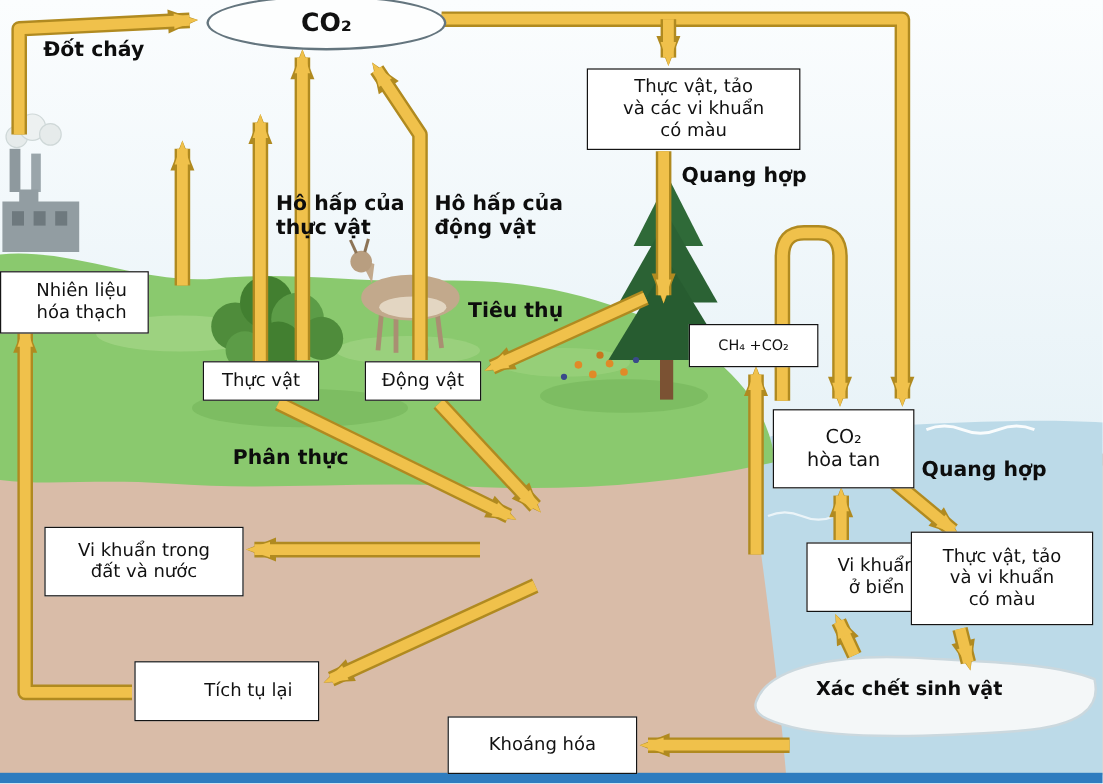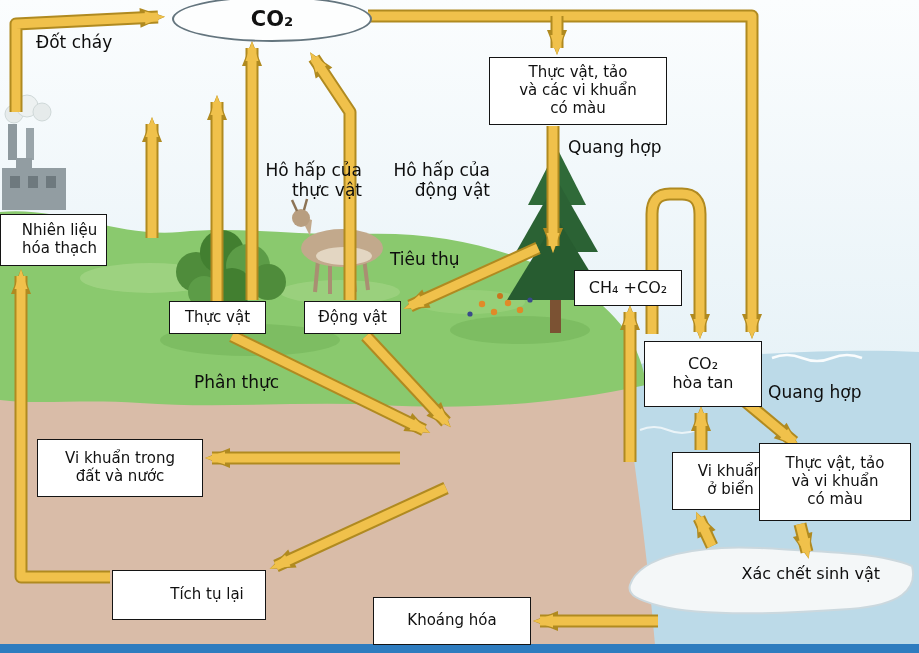--- a/index.html
+++ b/index.html
@@ -11,22 +11,22 @@
   #scene{position:absolute;left:0;top:0;width:919px;height:653px;}
   .ar-o{fill:none;stroke:#B08A20;stroke-width:13;stroke-linejoin:round;stroke-linecap:butt;marker-end:url(#mo);}
   .ar-i{fill:none;stroke:#F0C14B;stroke-width:9;stroke-linejoin:round;stroke-linecap:butt;marker-end:url(#mi);}
   .box{
     position:absolute;background:#fff;border:1.7px solid #141414;
     display:flex;align-items:center;justify-content:center;text-align:center;
     font-weight:400;font-size:15px;line-height:1.18;white-space:pre-line;
     padding:2px 4px;box-sizing:border-box;
   }
   .lbl{
-    position:absolute;font-weight:400;font-size:17px;color:#0d0d0d;
-    text-align:right;white-space:pre-line;line-height:1.15;
+    position:absolute;font-weight:700;font-size:17px;color:#0d0d0d;
+    text-align:left;white-space:pre-line;line-height:1.15;
   }
   .co2{
     position:absolute;left:172px;top:-4px;width:196px;height:42px;
     background:#fdfefe;border:2px solid #64757e;border-radius:50%;
     display:flex;align-items:center;justify-content:center;
     font-size:21px;font-weight:700;
   }
 </style>
 </head>
 <body>
@@ -227,33 +227,33 @@
   <div class="lbl" style="left:568px;top:138px;">Quang hợp</div>
   <div class="lbl" style="left:230px;top:161px;width:132px;">Hô hấp của
 thực vật</div>
   <div class="lbl" style="left:362px;top:161px;width:128px;">Hô hấp của
 động vật</div>
   <div class="lbl" style="left:390px;top:250px;">Tiêu thụ</div>
   <div class="lbl" style="left:194px;top:373px;">Phân thực</div>
   <div class="lbl" style="left:768px;top:383px;">Quang hợp</div>
   <div class="lbl" style="left:680px;top:565px;width:200px;font-size:16px;">Xác chết sinh vật</div>
 
-  <div class="box" style="left:0px;top:214px;width:107px;height:52px;padding-left:16px;">Nhiên liệu
+  <div class="box" style="left:0px;top:226px;width:124px;height:52px;padding-left:16px;">Nhiên liệu
 hóa thạch</div>
   <div class="box" style="left:489px;top:57px;width:178px;height:68px;">Thực vật, tảo
 và các vi khuẩn
 có màu</div>
   <div class="box" style="left:169px;top:301px;width:97px;height:33px;">Thực vật</div>
   <div class="box" style="left:304px;top:301px;width:97px;height:33px;">Động vật</div>
-  <div class="box" style="left:574px;top:270px;width:108px;height:36px;font-size:16px;">CH₄ +CO₂</div>
+  <div class="box" style="left:574px;top:270px;width:108px;height:36px;font-size:12px;">CH₄ +CO₂</div>
   <div class="box" style="left:644px;top:341px;width:118px;height:66px;font-size:16px;">CO₂
 hòa tan</div>
   <div class="box" style="left:37px;top:427px;width:166px;height:58px;margin-top:12px;">Vi khuẩn trong
 đất và nước</div>
   <div class="box" style="left:639px;top:452px;width:117px;height:58px;margin-left:33px;">Vi khuẩn
 ở biển</div>
   <div class="box" style="left:759px;top:443px;width:152px;height:78px;">Thực vật, tảo
 và vi khuẩn
 có màu</div>
-  <div class="box" style="left:112px;top:570px;width:154px;height:50px;padding-left:40px;">Tích tụ lại</div>
+  <div class="box" style="left:112px;top:551px;width:154px;height:50px;padding-left:40px;">Tích tụ lại</div>
   <div class="box" style="left:373px;top:597px;width:158px;height:48px;">Khoáng hóa</div>
 
 </div>
 
 </body></html>

